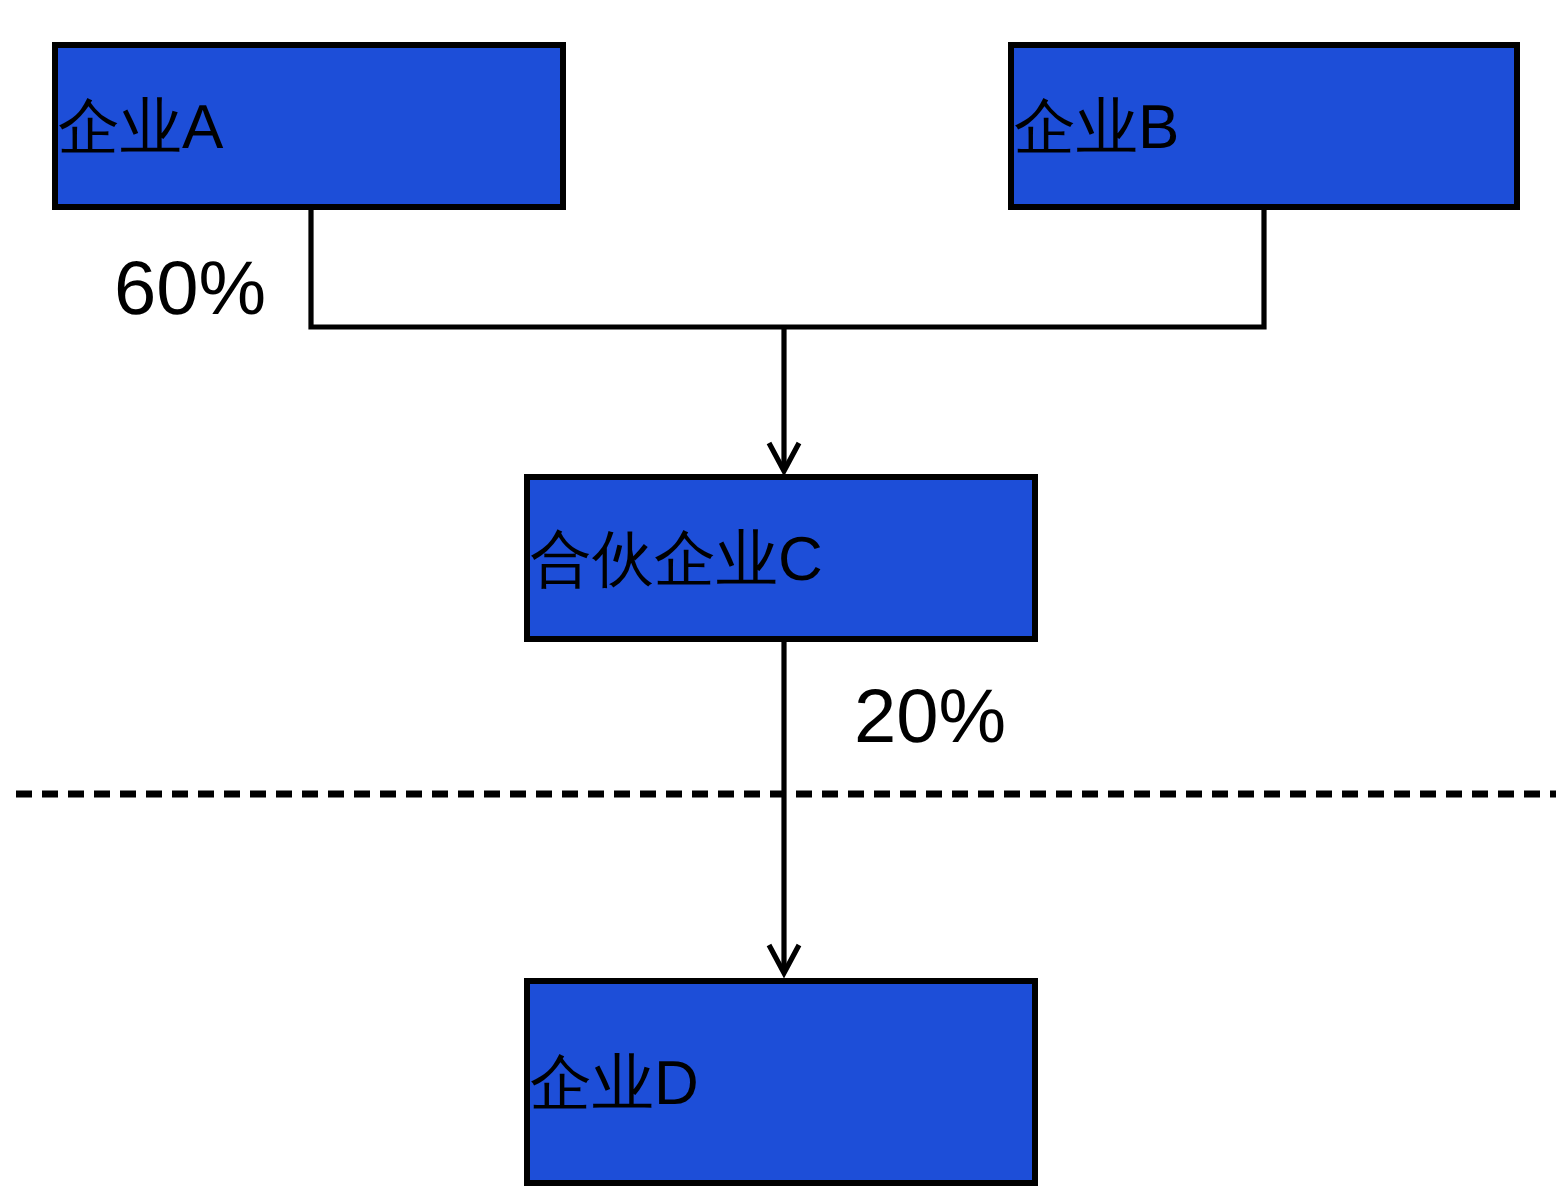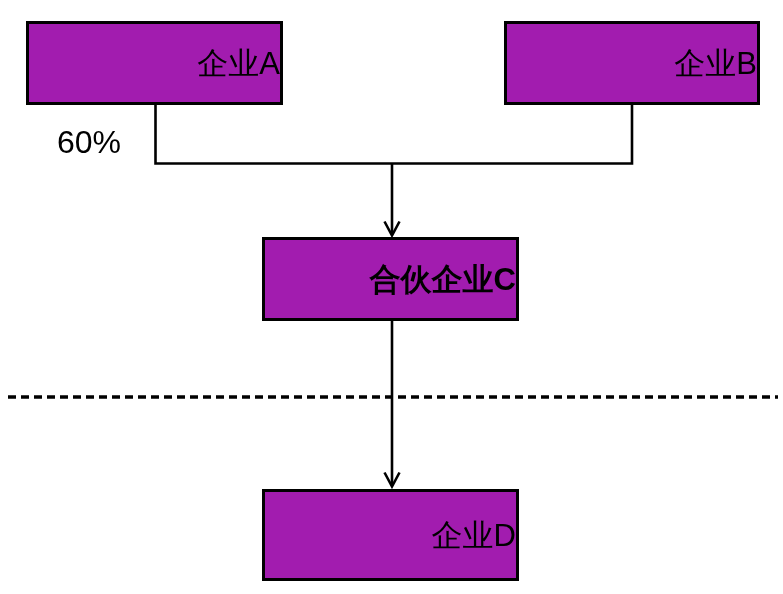--- a/index.html
+++ b/index.html
@@ -20,35 +20,35 @@
     position: absolute;
     left: 0;
     top: 0;
     width: 783px;
     height: 594px;
   }
   .node {
     position: absolute;
     box-sizing: border-box;
     border: 3px solid #000000;
-    background: #a21caf;
+    background: #1d4ed8;
     display: flex;
     align-items: center;
-    justify-content: flex-end;
+    justify-content: flex-start;
     font-size: 31px;
     line-height: 1;
     white-space: nowrap;
   }
   .node-a { left: 26px;  top: 21px;  width: 257px; height: 84px; }
   .node-b { left: 504px; top: 21px;  width: 256px; height: 84px; }
-  .node-c { left: 262px; top: 237px; width: 257px; height: 84px; font-weight: bold; }
-  .node-d { left: 262px; top: 489px; width: 257px; height: 92px; }
+  .node-c { left: 262px; top: 237px; width: 257px; height: 84px; }
+  .node-d { left: 262px; top: 489px; width: 257px; height: 104px; }
   .float-label {
     position: absolute;
-    font-size: 32px;
+    font-size: 38px;
     line-height: 1;
     white-space: nowrap;
   }
   .label-60  { left: 57px;  top: 126px; }
   .label-20  { left: 427px; top: 340px; }
   .label-domestic { left: 66px;  top: 343px; }
   .label-overseas { left: 66px;  top: 420px; }
 </style>
 </head>
 <body>
@@ -79,16 +79,17 @@
   <div class="node node-c">
     <span>合伙企业C</span>
   </div>
 
   <div class="node node-d">
     <span>企业D</span>
   </div>
 
   <div class="float-label label-60">60%</div>
 
+  <div class="float-label label-20">20%</div>
 
 
 
 </div>
 
 </body></html>

